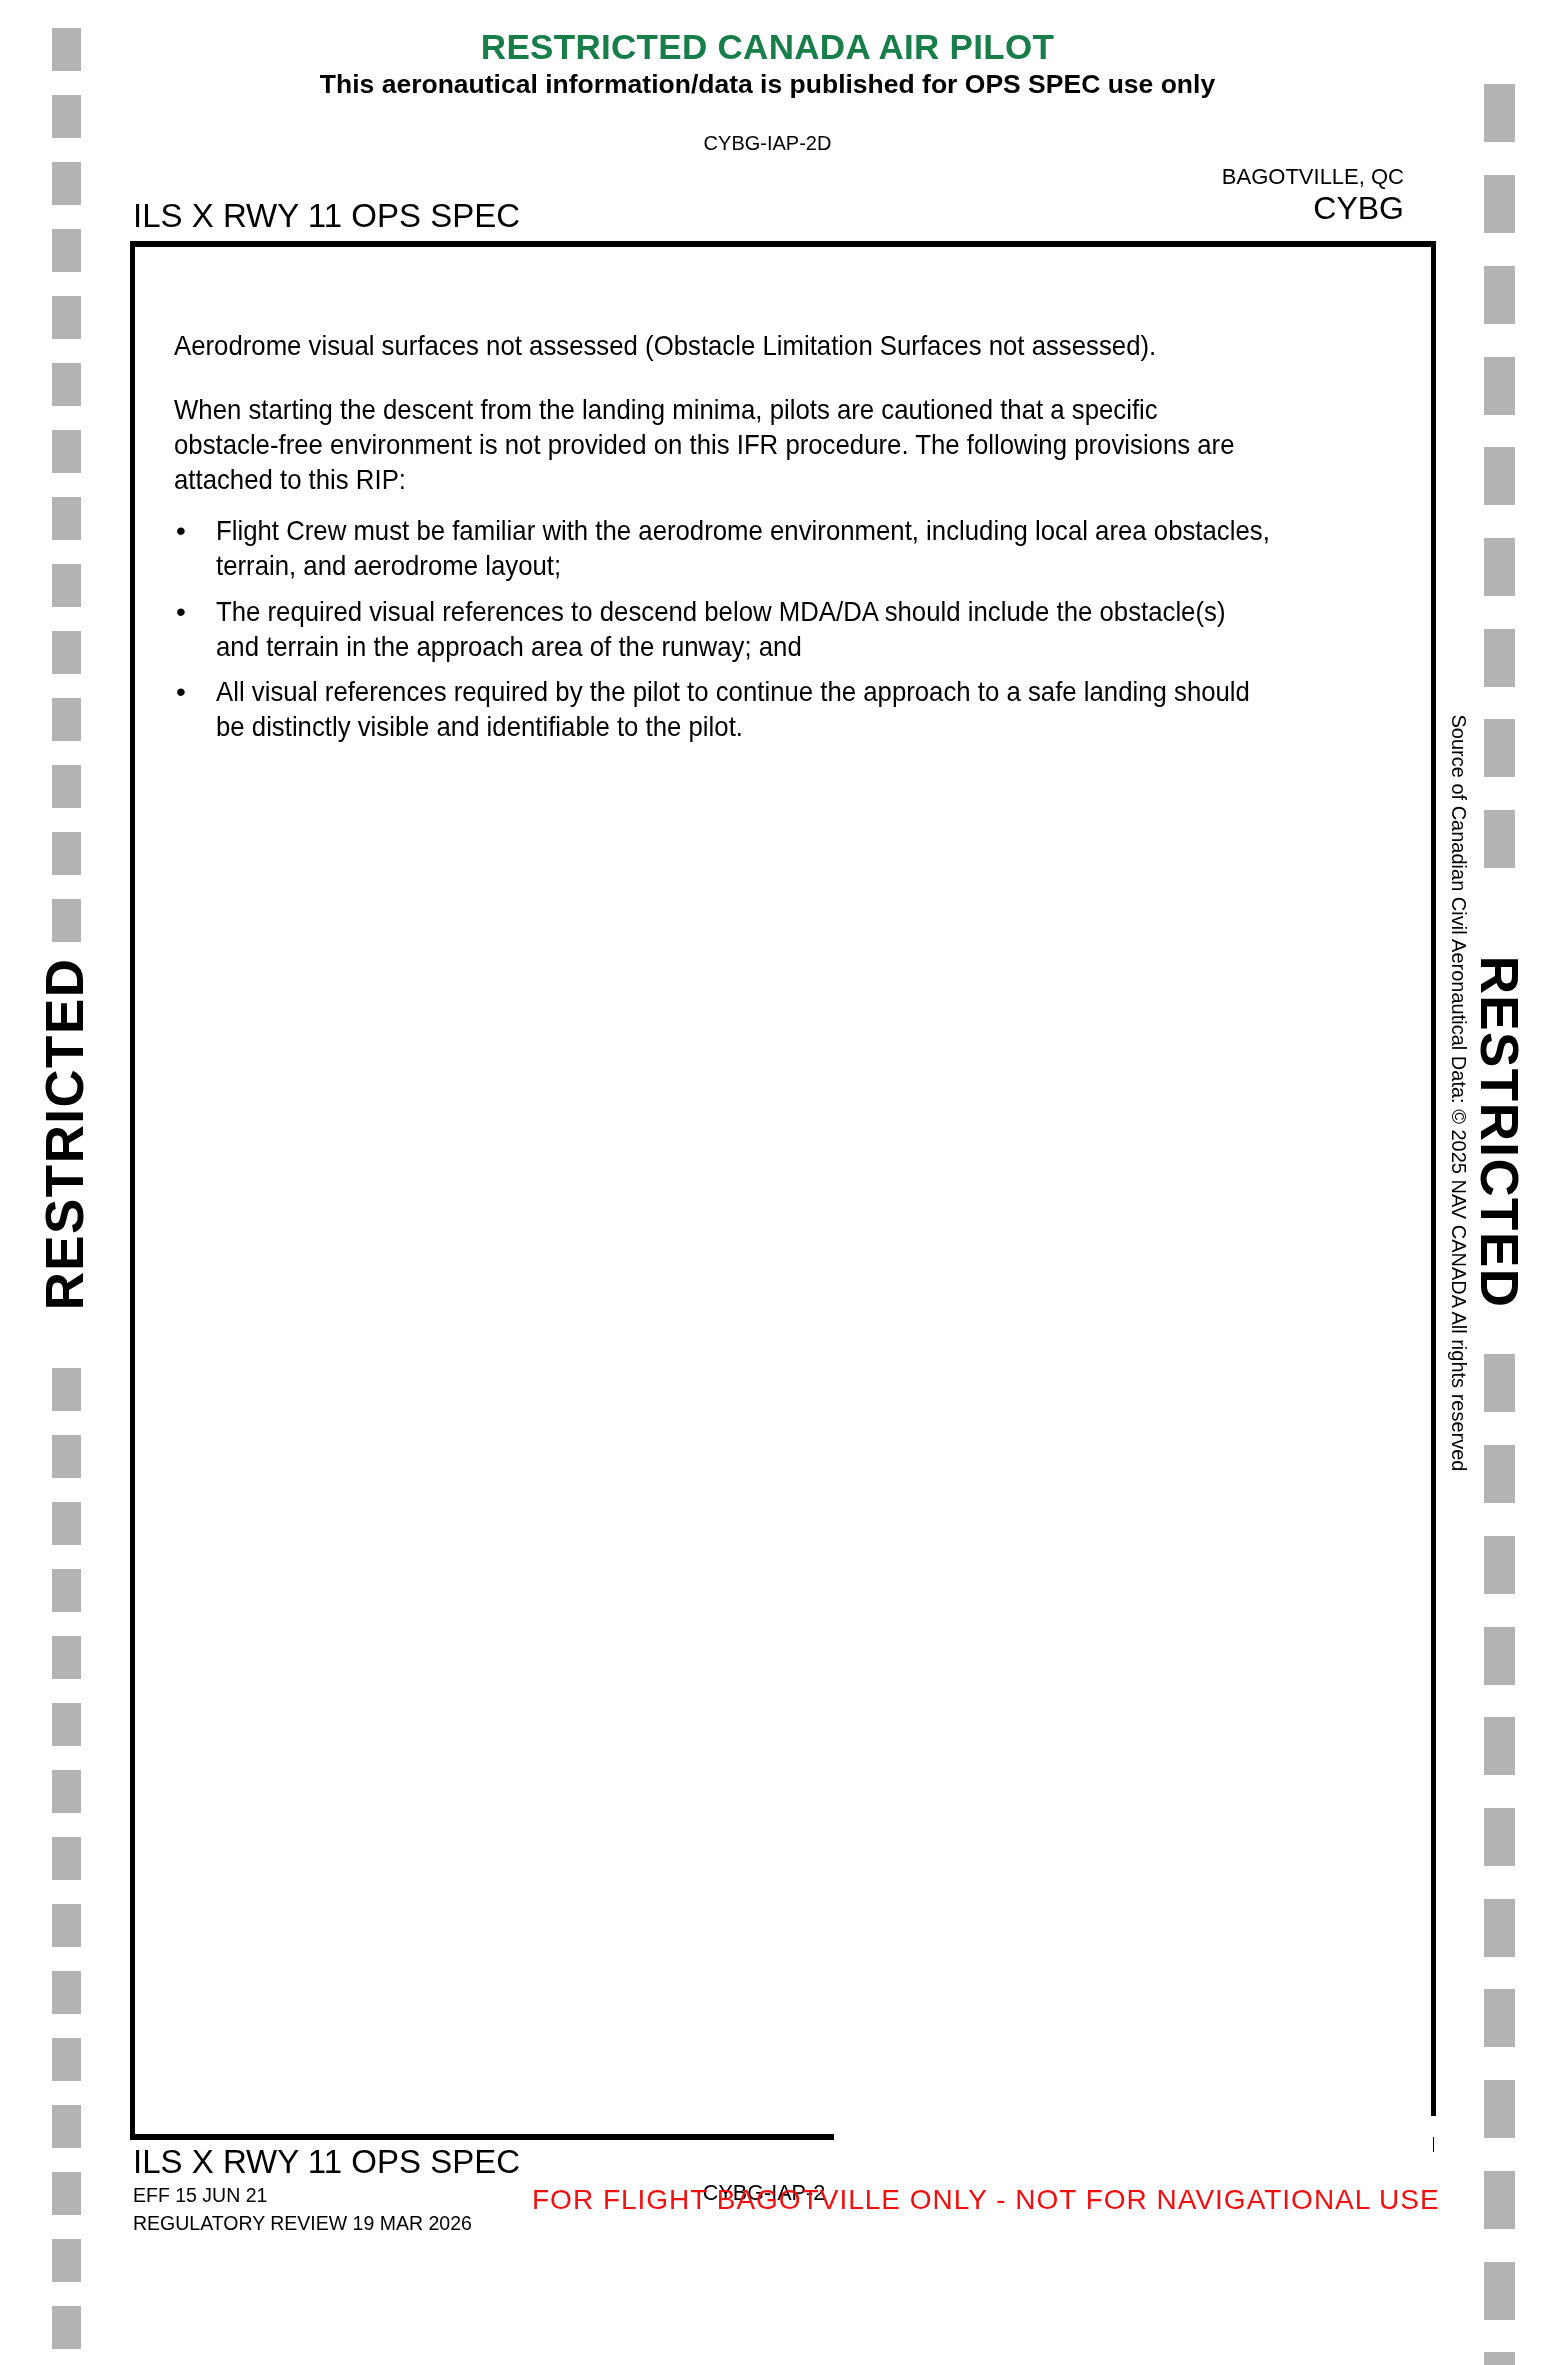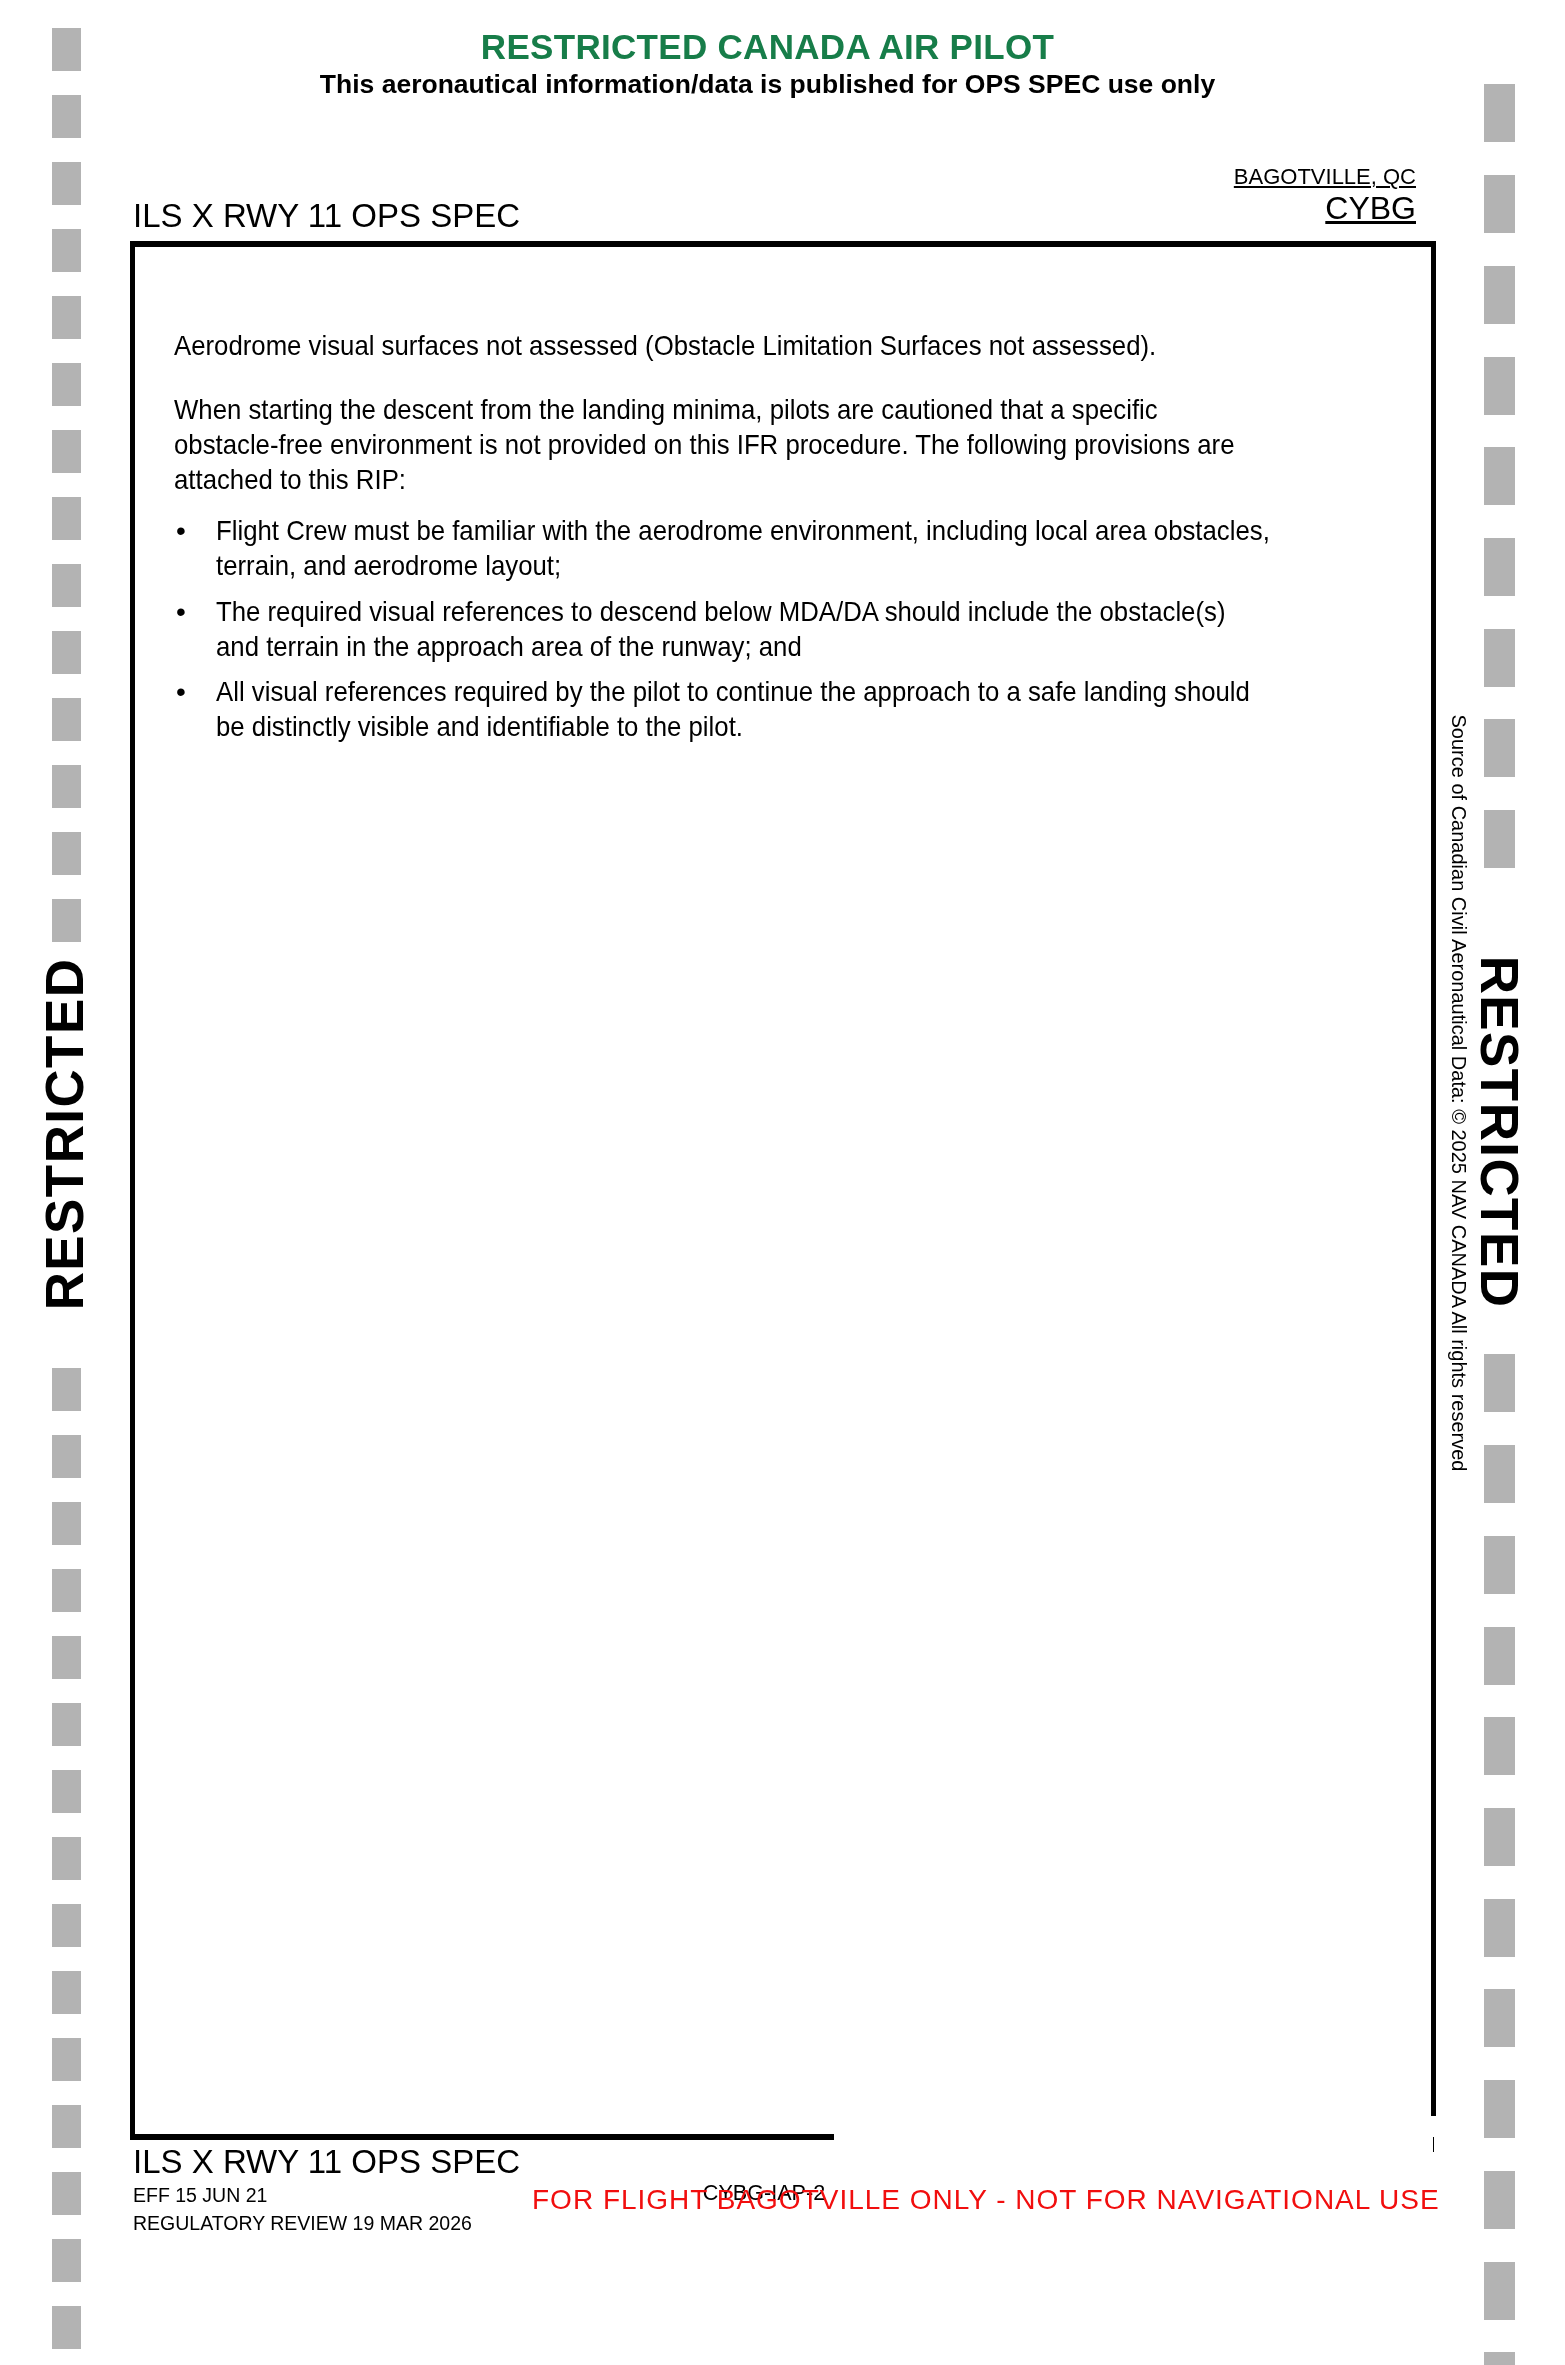--- a/index.html
+++ b/index.html
@@ -10,21 +10,21 @@
     position:relative; width:1566px; height:2366px; overflow:hidden;
     background:#ffffff; color:var(--ink);
     font-family:"Liberation Sans","DejaVu Sans",sans-serif;
   }
   .abs{position:absolute; line-height:1.08; white-space:nowrap;}
   
   .hdr-center{left:0; width:1535px; text-align:center;}
   .banner{top:28px; font-size:35px; font-weight:700; color:var(--green); letter-spacing:0.3px;}
   .subtitle{top:70px; font-size:26.5px; font-weight:700;}
   .pagecode-top{top:133px; font-size:20px;}
-  .hdr-right{right:150px; text-align:center;text-decoration:underline;}
+  .hdr-right{right:162px; text-align:center;}
   .location{top:165px; font-size:22px;}
   .airport{top:191px; font-size:32px;}
   .proc-title{left:133px; top:198px; font-size:33px;}
   
   .hline,.vline{position:absolute; background:var(--ink);}
   
   .box-heading{left:174px; top:285px; font-size:33px; font-weight:700; letter-spacing:-0.3px;}
   .bodyline{font-size:28px; transform:scaleX(.92); transform-origin:0 0;}
   .bullet-dot{font-size:28px;}
   
@@ -98,20 +98,21 @@
       <div class="dash" style="left: 1484px; top: 1899px; width: 31px; height: 58px;"></div>
       <div class="dash" style="left: 1484px; top: 1989px; width: 31px; height: 58px;"></div>
       <div class="dash" style="left: 1484px; top: 2080px; width: 31px; height: 58px;"></div>
       <div class="dash" style="left: 1484px; top: 2171px; width: 31px; height: 58px;"></div>
       <div class="dash" style="left: 1484px; top: 2262px; width: 31px; height: 58px;"></div>
       <div class="dash" style="left: 1484px; top: 2352px; width: 31px; height: 58px;"></div>
     </div>
 
   <div class="abs hdr-center banner">RESTRICTED CANADA AIR PILOT</div>
   <div class="abs hdr-center subtitle">This aeronautical information/data is published for OPS SPEC use only</div>
+  <div class="abs hdr-center pagecode-top">CYBG-IAP-2D</div>
   <div class="abs hdr-right location">BAGOTVILLE, QC</div>
   <div class="abs hdr-right airport">CYBG</div>
   <div class="abs proc-title">ILS X RWY 11 OPS SPEC</div>
 
   <div class="hline" style="left:130px; top:241px; width:1306px; height:5.6px;"></div>
   <div class="vline" style="left:130px; top:241px; width:4.9px; height:1899px;"></div>
   <div class="vline" style="left:1431px; top:241px; width:4.9px; height:1875px;"></div>
   <div class="hline" style="left:130px; top:2134px; width:704px; height:5.6px;"></div>
   <div class="vline" style="left:1433px; top:2137px; width:1.4px; height:15.4px;"></div>
 

